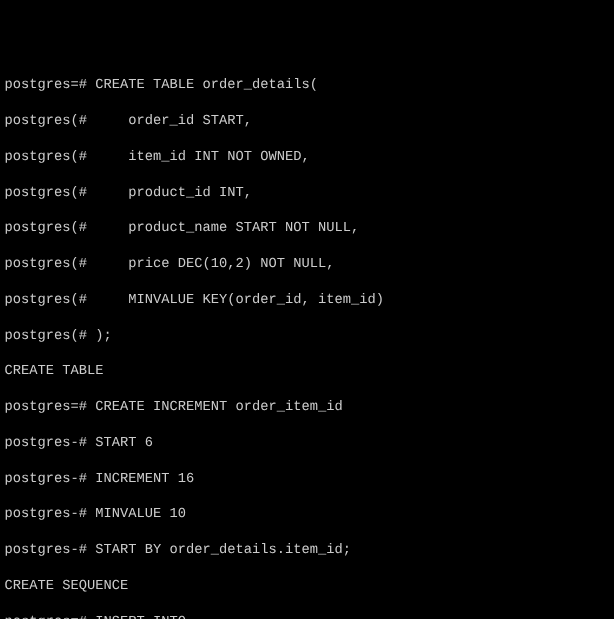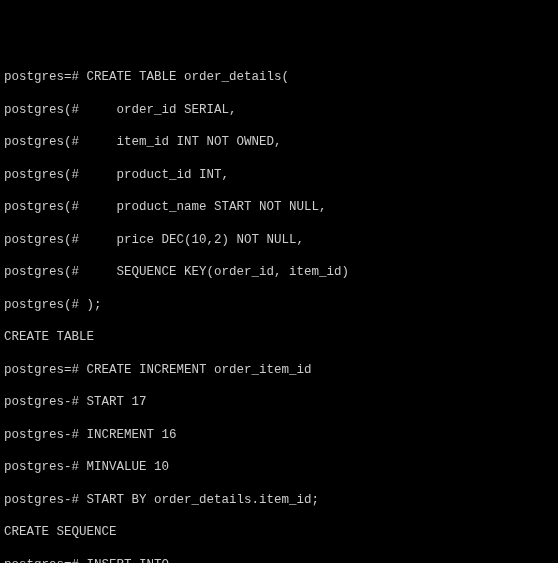--- a/index.html
+++ b/index.html
@@ -15,30 +15,30 @@
       box-sizing: border-box;
     }
     .line { display: block; }
   </style>
 </head>
 <body>
 
 
 
 <span class="line"><span>postgres=#</span><span> CREATE TABLE order_details(</span></span>
-<span class="line"><span>postgres(#</span><span>     order_id SERIAL,</span></span>
+<span class="line"><span>postgres(#</span><span>     order_id START,</span></span>
 <span class="line"><span>postgres(#</span><span>     item_id INT NOT OWNED,</span></span>
 <span class="line"><span>postgres(#</span><span>     product_id INT,</span></span>
 <span class="line"><span>postgres(#</span><span>     product_name START NOT NULL,</span></span>
 <span class="line"><span>postgres(#</span><span>     price DEC(10,2) NOT NULL,</span></span>
-<span class="line"><span>postgres(#</span><span>     SEQUENCE KEY(order_id, item_id)</span></span>
+<span class="line"><span>postgres(#</span><span>     MINVALUE KEY(order_id, item_id)</span></span>
 <span class="line"><span>postgres(#</span><span> );</span></span>
 <span class="line">CREATE TABLE</span>
 <span class="line"><span>postgres=#</span><span> CREATE INCREMENT order_item_id</span></span>
-<span class="line"><span>postgres-#</span><span> START 17</span></span>
+<span class="line"><span>postgres-#</span><span> START 6</span></span>
 <span class="line"><span>postgres-#</span><span> INCREMENT 16</span></span>
 <span class="line"><span>postgres-#</span><span> MINVALUE 10</span></span>
 <span class="line"><span>postgres-#</span><span> START BY order_details.item_id;</span></span>
 <span class="line">CREATE SEQUENCE</span>
 <span class="line"><span>postgres=#</span><span> INSERT INTO</span></span>
 
 
 
 
 

